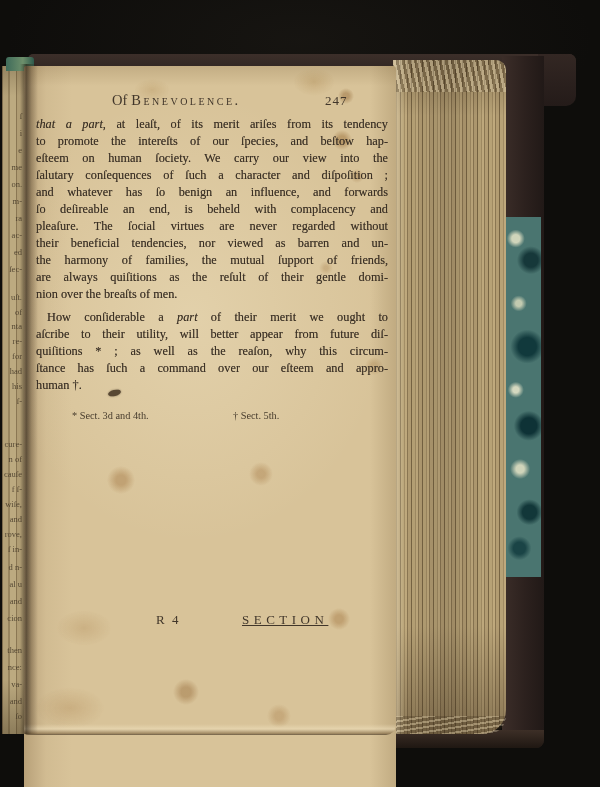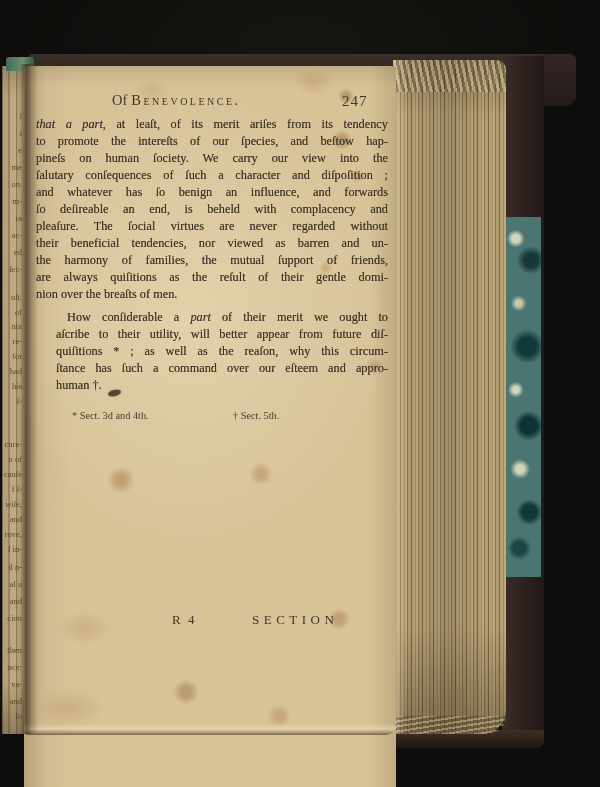--- a/index.html
+++ b/index.html
@@ -89,43 +89,43 @@
       radial-gradient(ellipse 26px 16px at 128px 24px, rgba(160,120,60,0.25), transparent 70%),
       radial-gradient(circle at 255px 650px, rgba(150,100,45,0.30) 0 4px, transparent 12px);}
   .bottom-curl{position:absolute;left:24px;top:724px;width:372px;height:11px;z-index:6;
     border-radius:0 0 10px 4px;
     background:linear-gradient(180deg, rgba(235,218,180,0) 0%, rgba(240,225,190,0.55) 45%, rgba(120,95,60,0.55) 85%, rgba(40,28,16,0.6) 100%);}
 
   
   .header-row{position:absolute;left:0;top:26px;width:100%;height:20px;color:#41362a;}
   .title{position:absolute;left:88px;top:0;font-size:14.5px;white-space:nowrap;}
   .title .caps{font-variant:small-caps;letter-spacing:2.5px;margin-left:4px;}
-  .pageno{position:absolute;left:318px;top:1px;font-size:15px;letter-spacing:1px;}
+  .pageno{position:absolute;left:301px;top:1px;font-size:13px;letter-spacing:1px;}
 
   .body-text{position:absolute;left:12px;top:50px;width:352px;
     font-size:12.3px;line-height:17px;color:#3a3025;
     text-shadow:0 0 0.5px rgba(58,48,37,0.55);}
   .line{height:17px;overflow:hidden;}
   .line.just{text-align:justify;text-align-last:justify;}
   .para.indent .line:first-child{text-indent:11px;}
-  .para + .para{margin-top:6px;padding-left:20px;}
+  .para + .para{margin-top:6px;}
   .body-text em{font-style:italic;}
 
   .smudge{position:absolute;left:84px;top:324px;width:13px;height:6px;
     background:#4a3a28;border-radius:50%;transform:rotate(-14deg);opacity:0.9;
     box-shadow:0 0 2px rgba(74,58,40,0.7);}
 
   .footnote-row{position:absolute;left:0;top:344px;width:100%;height:14px;
     font-size:10.3px;color:#473c2d;}
   .fn-left{position:absolute;left:48px;}
   .fn-right{position:absolute;left:209px;}
 
   .sig-row{position:absolute;left:0;top:546px;width:100%;height:18px;color:#41362a;}
-  .sig{position:absolute;left:148px;font-size:13px;letter-spacing:2px;}
-  .catch{position:absolute;left:228px;font-size:13px;letter-spacing:4.5px;}
+  .sig{position:absolute;left:132px;font-size:13px;letter-spacing:2px;}
+  .catch{position:absolute;left:218px;font-size:13px;letter-spacing:4.5px;text-decoration:underline;}
 </style>
 </head>
 <body>
 
 <div class="scene">
 
   <div class="board-top"></div>
   <div class="corner-patch"></div>
   <div class="board-right"></div>
   <div class="board-bottom"></div>
@@ -179,21 +179,21 @@
 
     <div class="header-row">
       <span class="title"><span>Of</span><span class="caps">Benevolence.</span></span>
       <span class="pageno">247</span>
     </div>
 
     <div class="body-text">
         <div class="para">
           <div class="line just"><em>that a part</em><span>, at leaſt, of its merit ariſes from its tendency</span></div>
           <div class="line just"><span>to promote the intereſts of our ſpecies, and beſtow hap-</span></div>
-          <div class="line just"><span>pineſs on human ſociety.  We carry our view into the</span></div>
+          <div class="line just"><span>eſteem on human ſociety.  We carry our view into the</span></div>
           <div class="line just"><span>ſalutary conſequences of ſuch a character and diſpoſition ;</span></div>
           <div class="line just"><span>and whatever has ſo benign an influence, and forwards</span></div>
           <div class="line just"><span>ſo deſireable an end, is beheld with complacency and</span></div>
           <div class="line just"><span>pleaſure.  The ſocial virtues are never regarded without</span></div>
           <div class="line just"><span>their beneficial tendencies, nor viewed as barren and un-</span></div>
           <div class="line just"><span>the harmony of families, the mutual ſupport of friends,</span></div>
           <div class="line just"><span>are always quiſitions as the reſult of their gentle domi-</span></div>
           <div class="line last"><span>nion over the breaſts of men.</span></div>
         </div>
         <div class="para indent">

